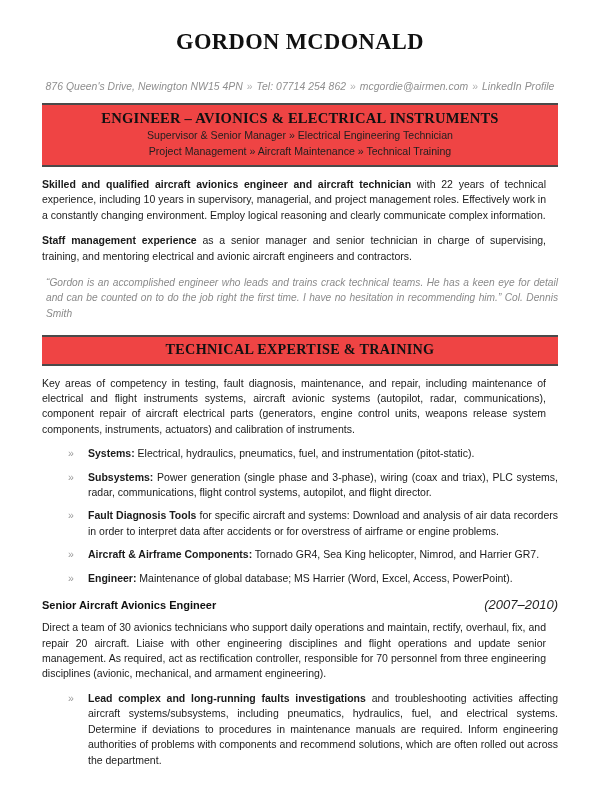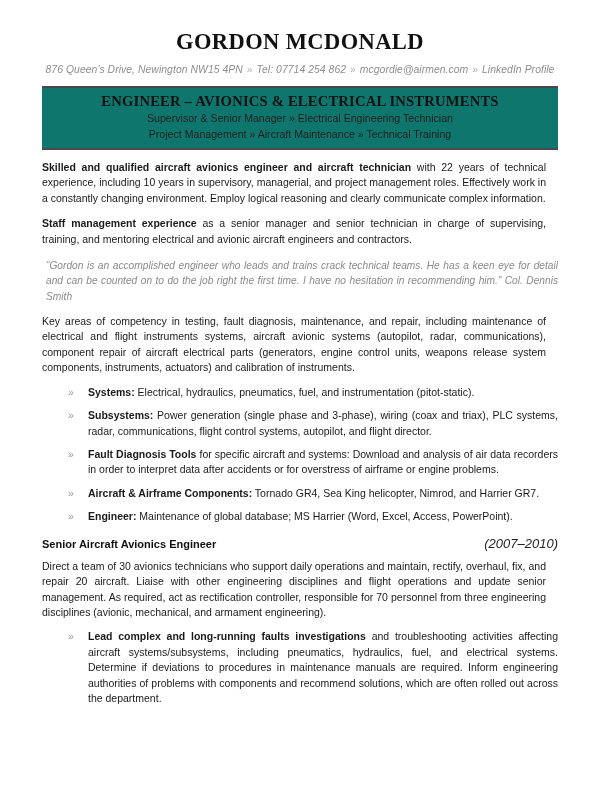--- a/index.html
+++ b/index.html
@@ -32,33 +32,33 @@
     letter-spacing: 0.4px;
     color: #111;
     margin: 20px 0 0 0;
     line-height: 1.1;
   }
   .contact {
     text-align: center;
     font-style: italic;
     font-size: 10.4px;
     color: #8e8e8e;
-    margin-top: 9px;
+    margin-top: 26px;
     letter-spacing: 0.05px;
     white-space: nowrap;
   }
   .contact .sep {
     font-style: normal;
     color: #b0b0b0;
     padding: 0 1px;
   }
 
   
   .banner {
-    background: #0f766e;
+    background: #ef4444;
     border-top: 2.5px solid #4a4a4a;
     border-bottom: 2.5px solid #4a4a4a;
     text-align: center;
     padding: 3px 4px 5px 4px;
   }
   .headline-banner {
     margin-top: 11px;
     padding: 4px 4px 6px 4px;
   }
   .headline-title {
@@ -188,20 +188,23 @@
   <p class="body">
     <span class="b">Skilled and qualified aircraft avionics engineer and aircraft technician</span><span> with 22 years of technical experience, including 10 years in supervisory, managerial, and project management roles. Effectively work in a constantly changing environment. Employ logical reasoning and clearly communicate complex information.</span>
   </p>
 
   <p class="body">
     <span class="b">Staff management experience</span><span> as a senior manager and senior technician in charge of supervising, training, and mentoring electrical and avionic aircraft engineers and contractors.</span>
   </p>
 
   <div class="quote">“Gordon is an accomplished engineer who leads and trains crack technical teams. He has a keen eye for detail and can be counted on to do the job right the first time. I have no hesitation in recommending him.” Col. Dennis Smith</div>
 
+  <div class="banner section-banner">
+    <div class="section-title">TECHNICAL EXPERTISE &amp; TRAINING</div>
+  </div>
 
   <p class="body">Key areas of competency in testing, fault diagnosis, maintenance, and repair, including maintenance of electrical and flight instruments systems, aircraft avionic systems (autopilot, radar, communications), component repair of aircraft electrical parts (generators, engine control units, weapons release system components, instruments, actuators) and calibration of instruments.</p>
 
   <div class="bullets">
 
     <div class="bullet">
       <span class="guillemet">»</span>
       <span class="b">Systems:</span><span> Electrical, hydraulics, pneumatics, fuel, and instrumentation (pitot-static).</span>
     </div>
 

